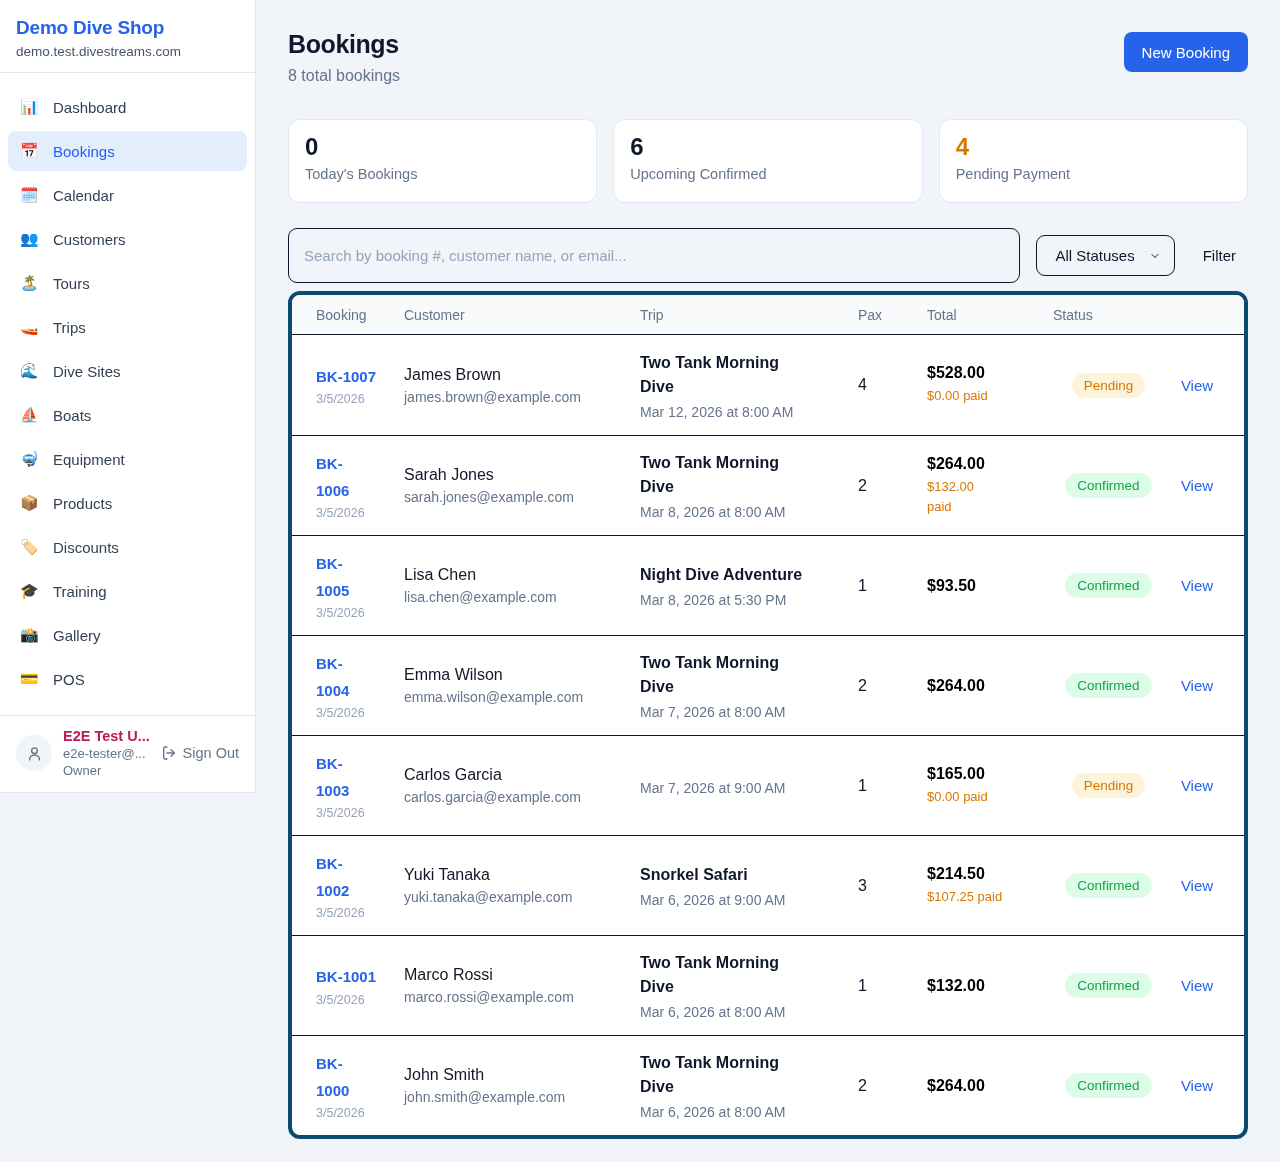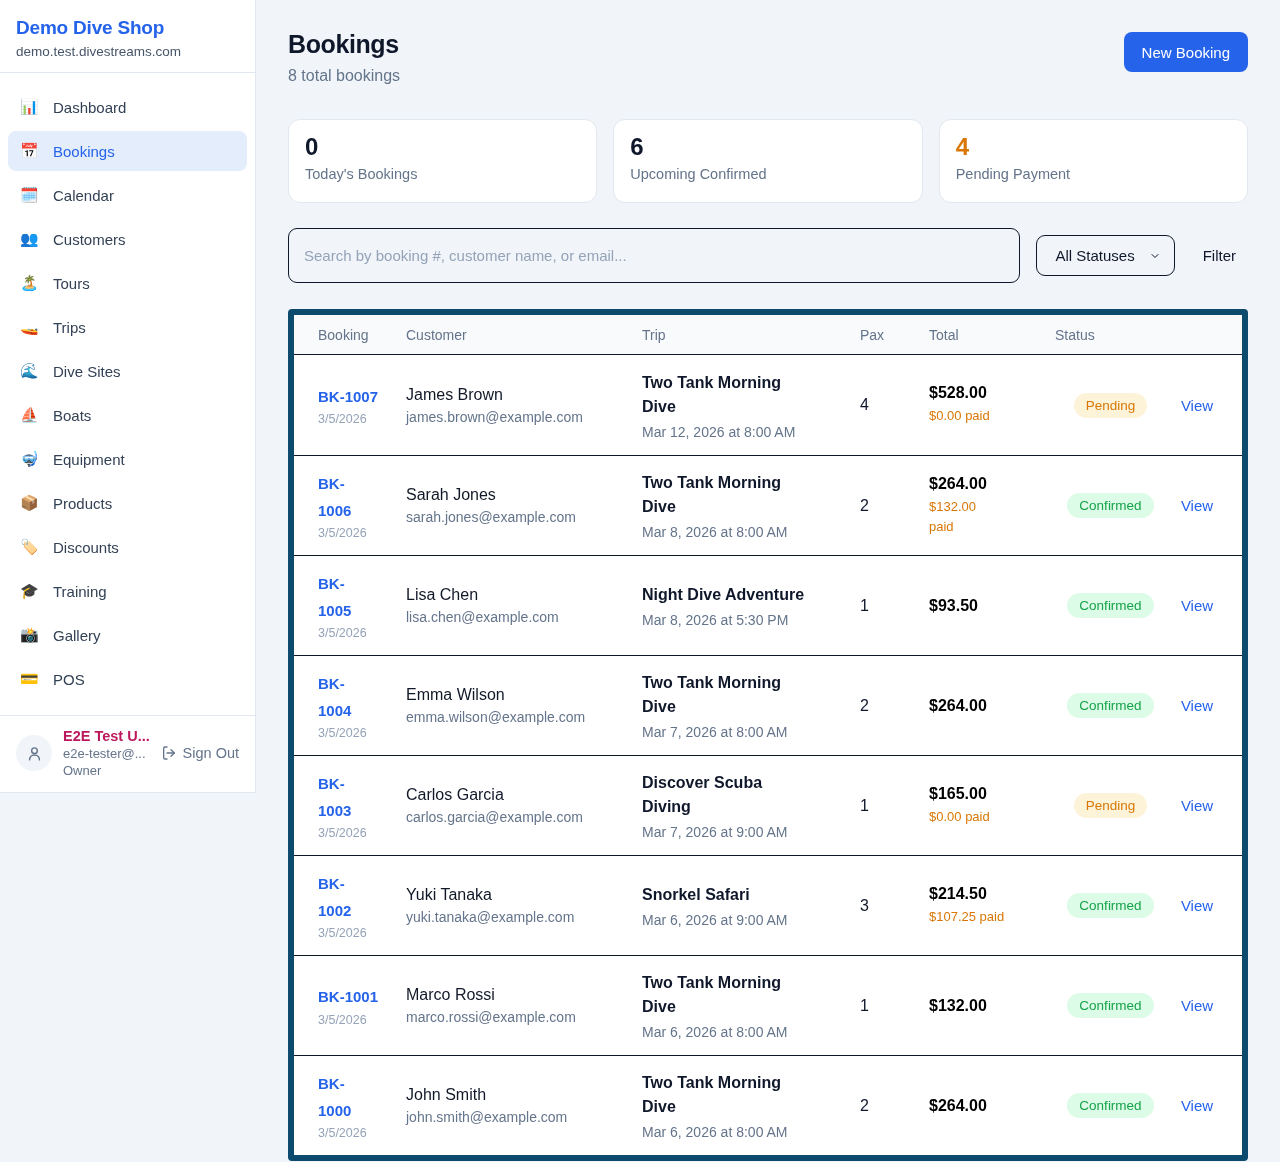--- a/index.html
+++ b/index.html
@@ -72,22 +72,22 @@
   .search-input::placeholder { color:#94a3b8; }
   .select-box {
     height:41px; border:1px solid #0f172a; border-radius:9px; background:transparent;
     display:flex; align-items:center; gap:14px; padding:0 13px 0 18px;
     font-size:15px; color:#0f172a; cursor:pointer; white-space:nowrap;
   }
   .filter-btn { font-size:15px; color:#0f172a; font-weight:500; padding:0 12px; cursor:pointer; }
 
   
   .table-card {
-    margin-top:26px; background:#ffffff; border:6px solid #0c4a6e;
-    border-radius:4px; overflow:hidden;
+    margin-top:8px; background:#ffffff; border:4px solid #0c4a6e;
+    border-radius:12px; overflow:hidden;
   }
   .tgrid { display:grid; grid-template-columns:112px 236px 218px 69px 126px 121px 1fr; }
   .thead { background:#f8fafc; border-bottom:1px solid #0f172a; height:40px; }
   .thead .hcell {
     display:flex; align-items:center; font-size:14px; color:#64748b; font-weight:500;
   }
   .trow { height:100px; }
   .trow + .trow { border-top:1px solid #0f172a; }
   .cell { display:flex; flex-direction:column; justify-content:center; padding-right:10px; }
   .c-first { padding-left:24px; }
@@ -377,22 +377,20 @@
     <div class="cell c-first">
       <div class="bid">BK-
 1003</div>
       <div class="bdate">3/5/2026</div>
     </div>
     <div class="cell">
       <div class="cname">Carlos Garcia</div>
       <div class="cemail">carlos.garcia@example.com</div>
     </div>
     <div class="cell">
-      <div class="ttitle">Discover Scuba
-Diving</div>
       <div class="ttime">Mar 7, 2026 at 9:00 AM</div>
     </div>
     <div class="cell c-pax">1</div>
     <div class="cell">
       <div class="amount">$165.00</div>
       <div class="paid">$0.00 paid</div>
     </div>
     <div class="cell c-status">
       <span class="badge badge--pending">Pending</span>
     </div>

